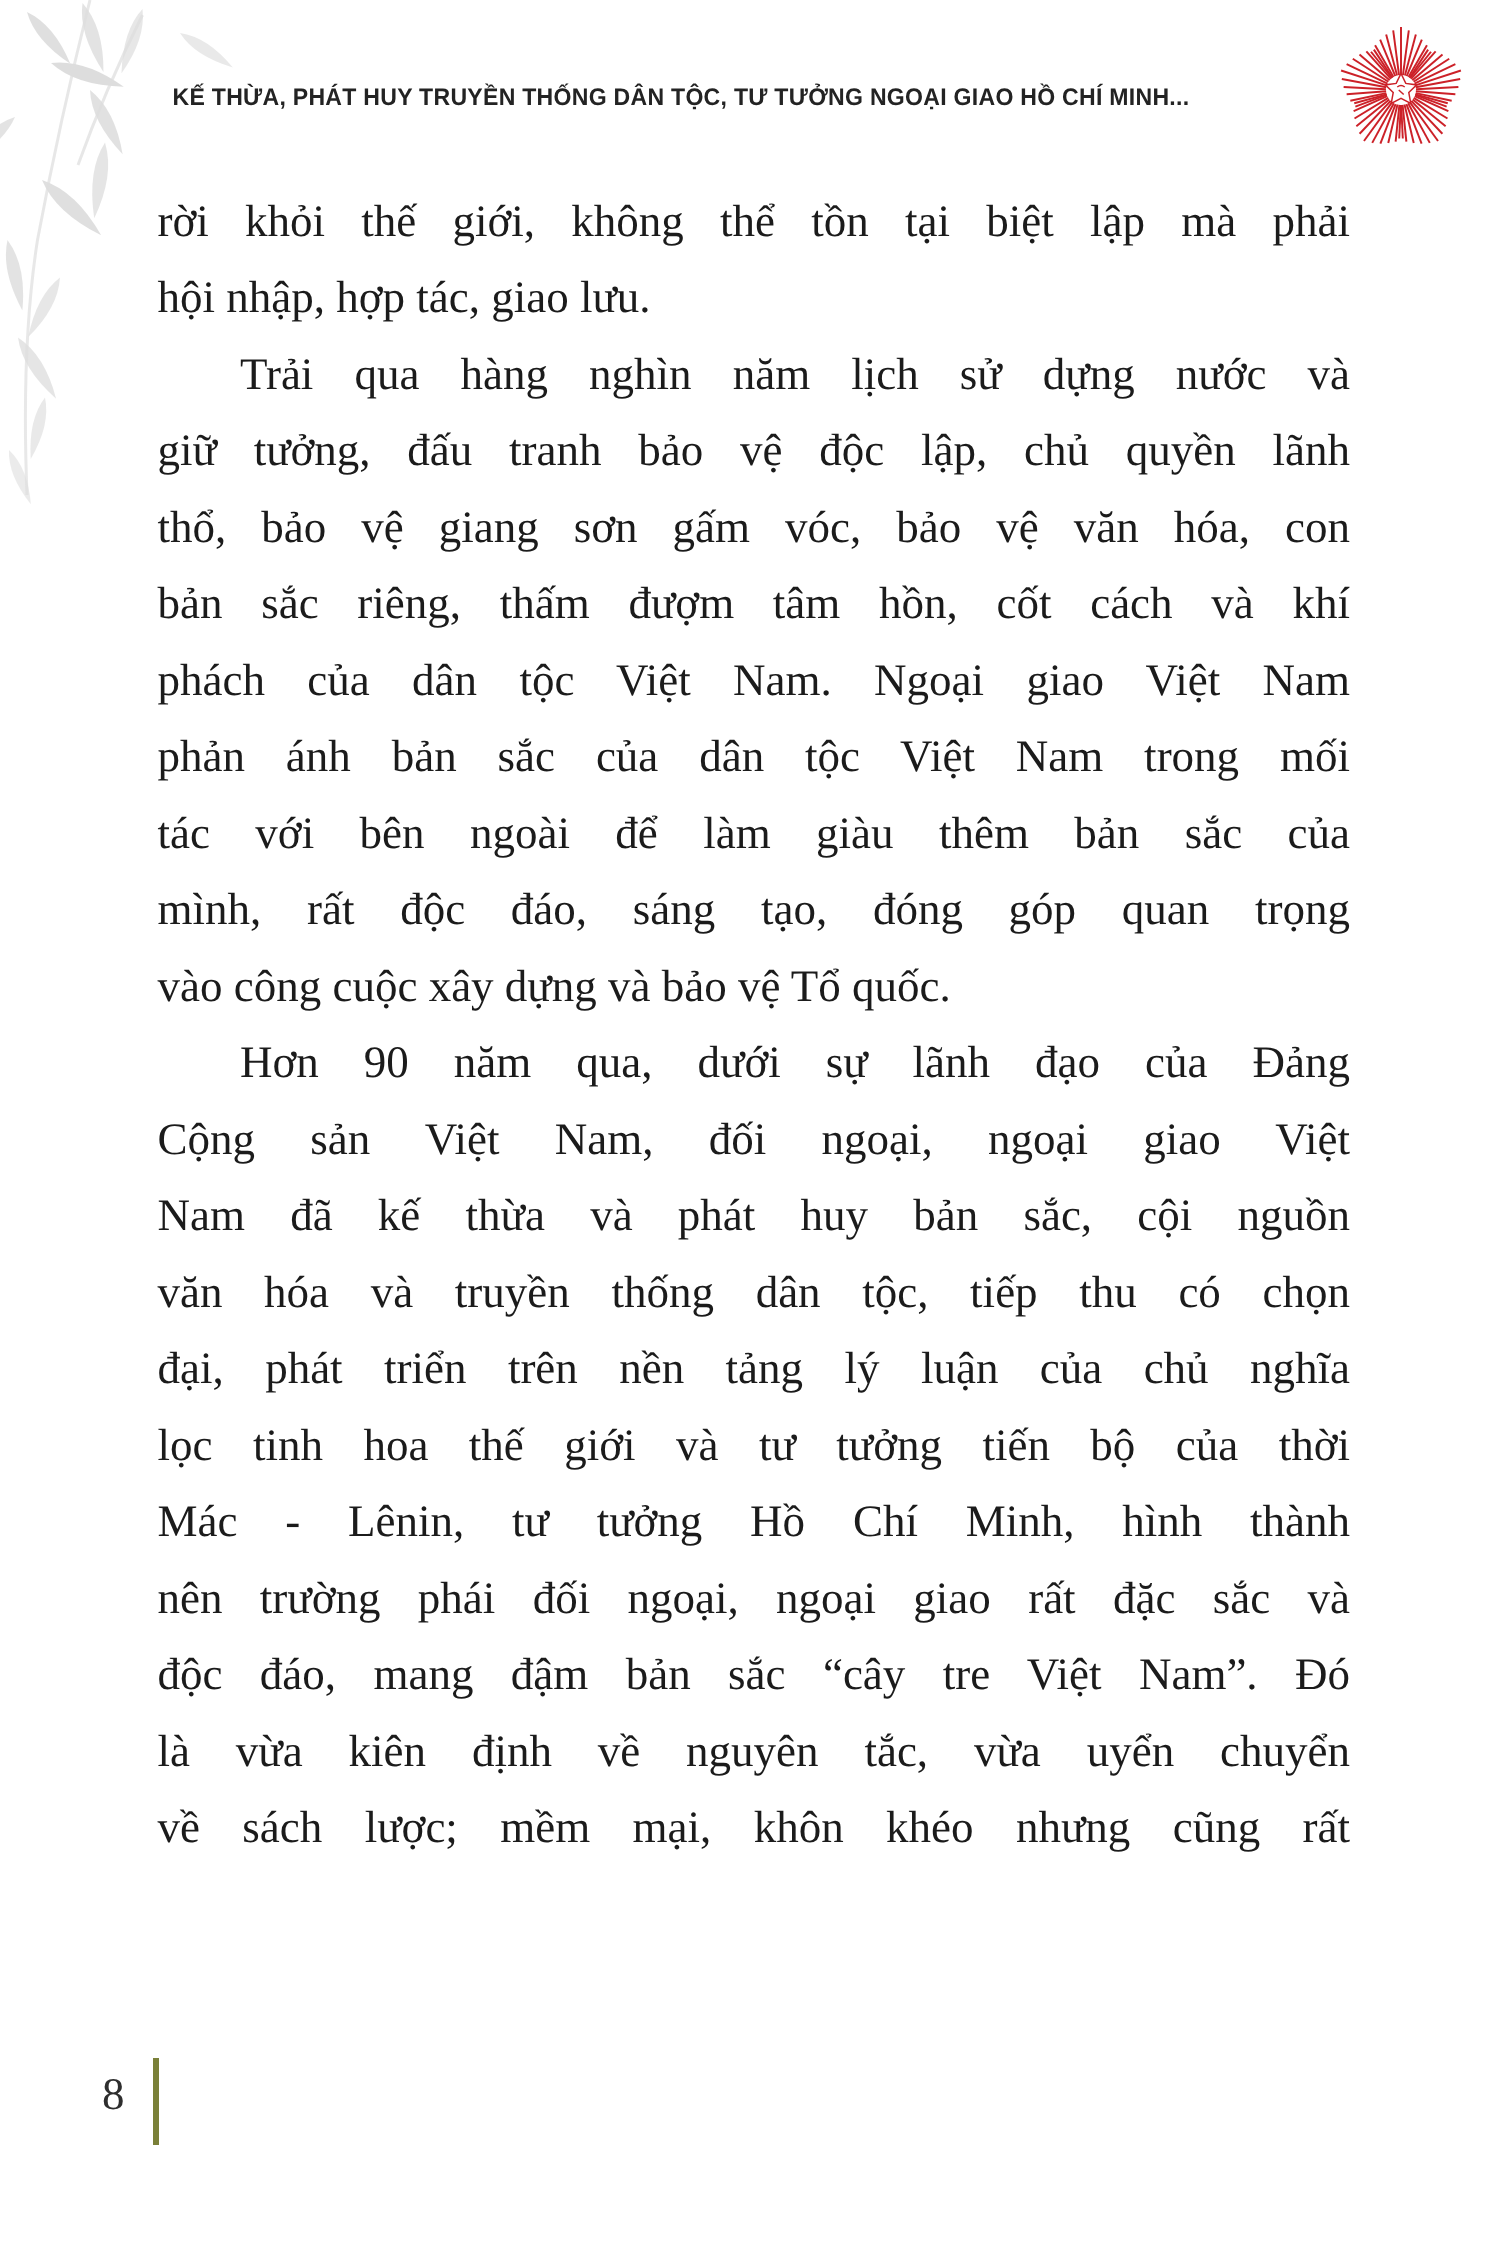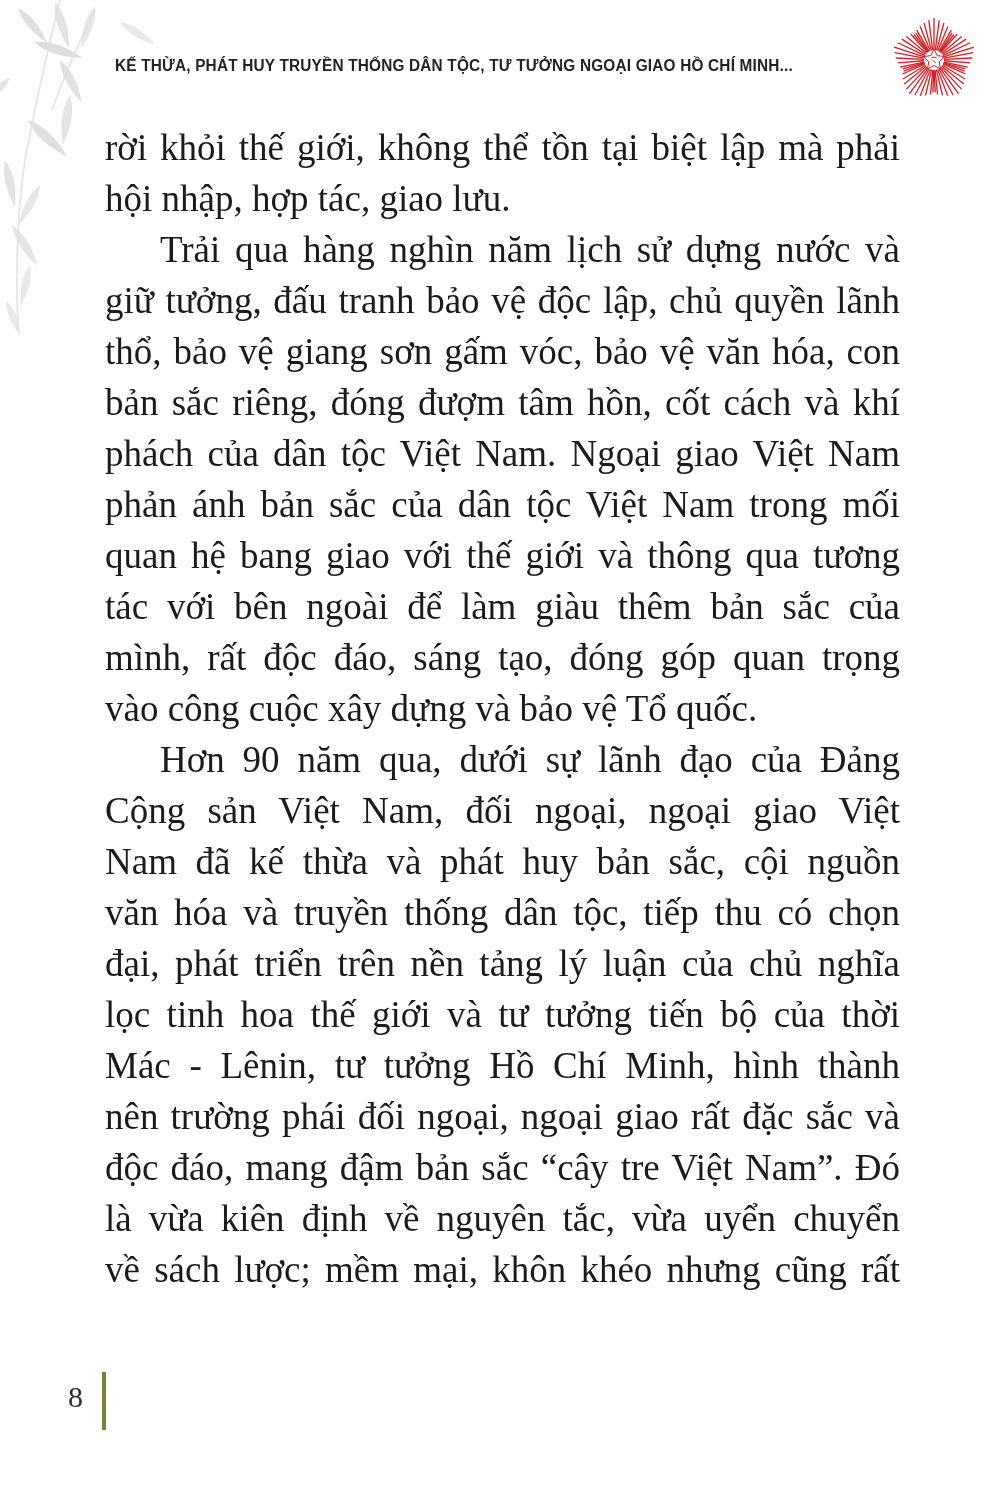--- a/index.html
+++ b/index.html
@@ -25,21 +25,21 @@
     font-size:16px;
     letter-spacing:0.2px;
     color:#232323;
     transform:scaleX(0.96);
     transform-origin:left center;
     white-space:nowrap;
   }
   #body-text {
     position:absolute; left:105px; top:122px;
     width:795px;
-    font-size:37px;
+    font-size:30px;
     line-height:51px;
     color:#1b1b1b;
   }
   .paragraph { margin:0; }
   .line {
     text-align:justify;
     text-align-last:justify;
     white-space:normal;
   }
   .line.unjust { text-align-last:left; }
@@ -121,24 +121,23 @@
 
   <div id="body-text">
       <div class="paragraph">
         <div class="line">rời khỏi thế giới, không thể tồn tại biệt lập mà phải</div>
         <div class="line unjust">hội nhập, hợp tác, giao lưu.</div>
       </div>
       <div class="paragraph indent">
         <div class="line">Trải qua hàng nghìn năm lịch sử dựng nước và</div>
         <div class="line">giữ tưởng, đấu tranh bảo vệ độc lập, chủ quyền lãnh</div>
         <div class="line">thổ, bảo vệ giang sơn gấm vóc, bảo vệ văn hóa, con</div>
-        <div class="line">bản sắc riêng, đóng đượm tâm hồn, cốt cách và khí</div>
+        <div class="line">bản sắc riêng, thấm đượm tâm hồn, cốt cách và khí</div>
         <div class="line">phách của dân tộc Việt Nam. Ngoại giao Việt Nam</div>
         <div class="line">phản ánh bản sắc của dân tộc Việt Nam trong mối</div>
-        <div class="line">quan hệ bang giao với thế giới và thông qua tương</div>
         <div class="line">tác với bên ngoài để làm giàu thêm bản sắc của</div>
         <div class="line">mình, rất độc đáo, sáng tạo, đóng góp quan trọng</div>
         <div class="line unjust">vào công cuộc xây dựng và bảo vệ Tổ quốc.</div>
       </div>
       <div class="paragraph indent">
         <div class="line">Hơn 90 năm qua, dưới sự lãnh đạo của Đảng</div>
         <div class="line">Cộng sản Việt Nam, đối ngoại, ngoại giao Việt</div>
         <div class="line">Nam đã kế thừa và phát huy bản sắc, cội nguồn</div>
         <div class="line">văn hóa và truyền thống dân tộc, tiếp thu có chọn</div>
         <div class="line">đại, phát triển trên nền tảng lý luận của chủ nghĩa</div>

